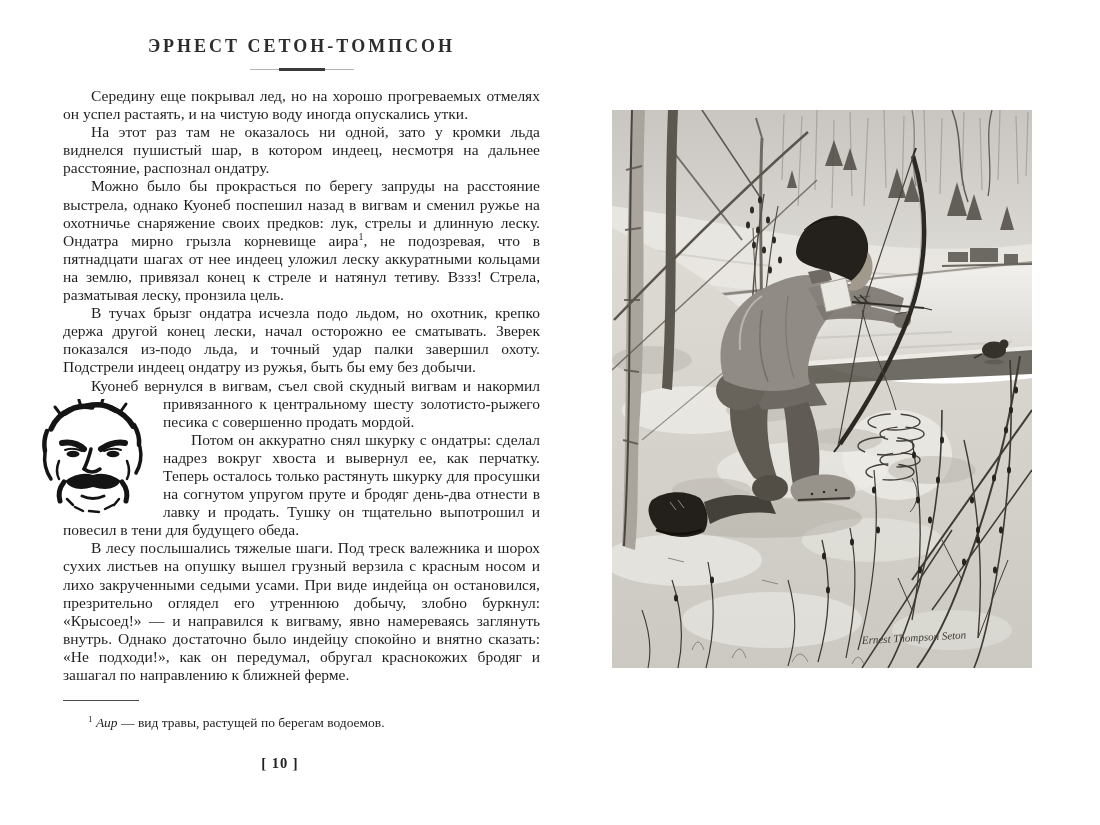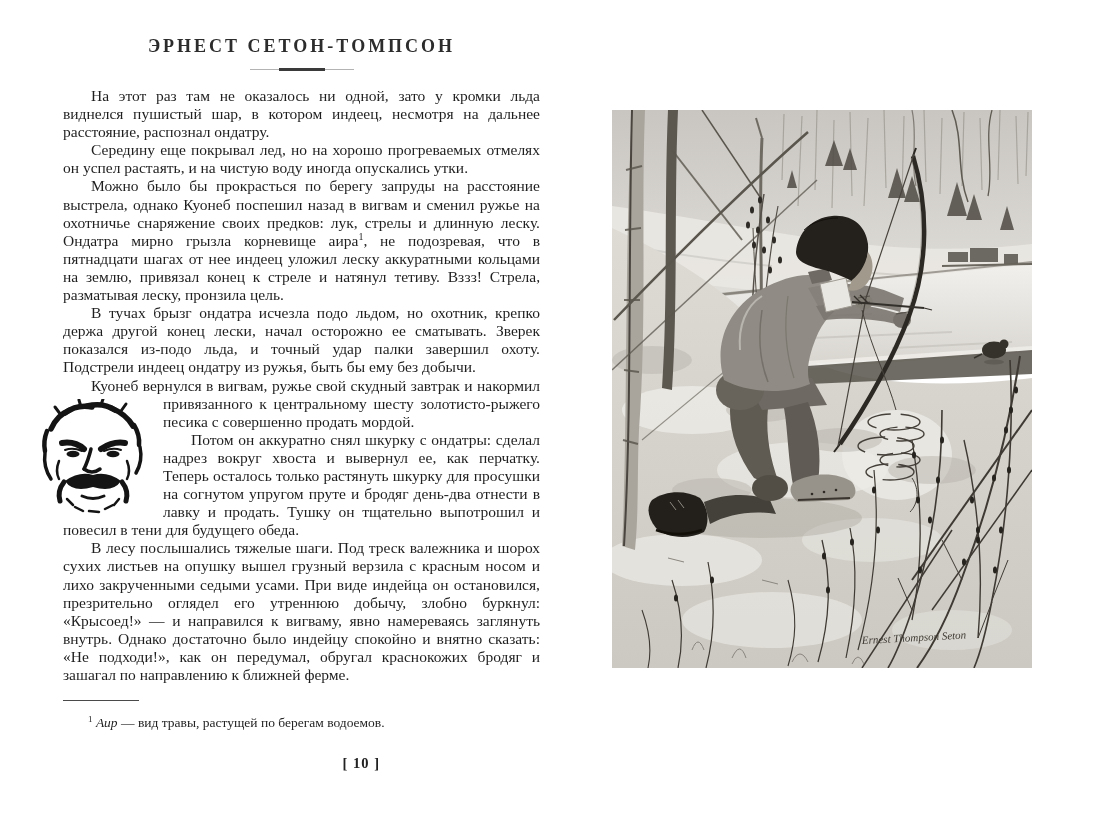--- a/index.html
+++ b/index.html
@@ -27,44 +27,44 @@
     float:left;width:112px;height:118px;
     margin:4px 14px 2px -26px;
   }
   .face-float svg{display:block;width:112px;height:118px;}
   .footnote-block{margin-top:16px;}
   .footnote-rule{width:76px;height:1px;background:#4a4a4a;margin:0 0 7px 0;}
   .footnote{font-size:13.5px;line-height:17px;text-indent:25px;color:#242424;margin-top:13px;}
   .footnote .term{font-style:italic;}
   .footnote sup{font-size:9px;vertical-align:super;line-height:0;}
   .page-number{
-    position:absolute;left:180px;top:755px;width:200px;text-align:right;
+    position:absolute;left:180px;top:755px;width:200px;text-align:center;
     font-size:14.5px;font-weight:700;letter-spacing:1px;color:#222;
   }
   
   .right-page{position:absolute;left:612px;top:110px;width:420px;height:558px;}
   .right-page svg{display:block;width:420px;height:558px;}
   .sig-text{font-family:"Liberation Serif","DejaVu Serif",serif;font-style:italic;}
 </style>
 </head>
 <body>
 
 <div class="left-page">
   <div class="running-head">ЭРНЕСТ СЕТОН-ТОМПСОН</div>
   <div class="head-rule">
     <div class="thin"></div>
     <div class="thick"></div>
   </div>
 
   <div class="text-block">
+    <p>Середину еще покрывал лед, но на хорошо прогреваемых отмелях он успел растаять, и на чистую воду иногда опускались утки.</p>
     <p>На этот раз там не оказалось ни одной, зато у кромки льда виднелся пушистый шар, в котором индеец, несмотря на дальнее расстояние, распознал ондатру.</p>
-    <p>Середину еще покрывал лед, но на хорошо прогреваемых отмелях он успел растаять, и на чистую воду иногда опускались утки.</p>
     <p><span>Можно было бы прокрасться по берегу запруды на расстояние выстрела, однако Куонеб поспешил назад в вигвам и сменил ружье на охотничье снаряжение своих предков: лук, стрелы и длинную леску. Ондатра мирно грызла корневище аира</span><sup class="fn-ref">1</sup><span>, не подозревая, что в пятнадцати шагах от нее индеец уложил леску аккуратными кольцами на землю, привязал конец к стреле и натянул тетиву. Вззз! Стрела, разматывая леску, пронзила цель.</span></p>
     <p>В тучах брызг ондатра исчезла подо льдом, но охотник, крепко держа другой конец лески, начал осторожно ее сматывать. Зверек показался из-подо льда, и точный удар палки завершил охоту. Подстрели индеец ондатру из ружья, быть бы ему без добычи.</p>
-    <p><span>Куонеб вернулся в вигвам, ружье свой скудный завтрак и накормил привязанного к центральному шесту золотисто-рыжего </span><span class="face-float">
+    <p><span>Куонеб вернулся в вигвам, съел свой скудный вигвам и накормил привязанного к центральному шесту золотисто-рыжего </span><span class="face-float">
           <svg viewBox="0 0 112 118" xmlns="http://www.w3.org/2000/svg">
       <g stroke="#141414" fill="none" stroke-linecap="round">
 
         <path d="M14,30 Q20,16 33,11" stroke-width="5.5"></path>
         <path d="M28,14 Q40,5 55,8" stroke-width="5.5"></path>
         <path d="M50,7 Q66,3 78,11" stroke-width="5.5"></path>
         <path d="M74,9 Q89,15 96,27" stroke-width="5.5"></path>
         <path d="M97,26 Q103,36 102,46" stroke-width="4.5"></path>
         <path d="M10,32 Q6,42 8,52" stroke-width="4.5"></path>
         <path d="M24,16 L18,8" stroke-width="3"></path>

